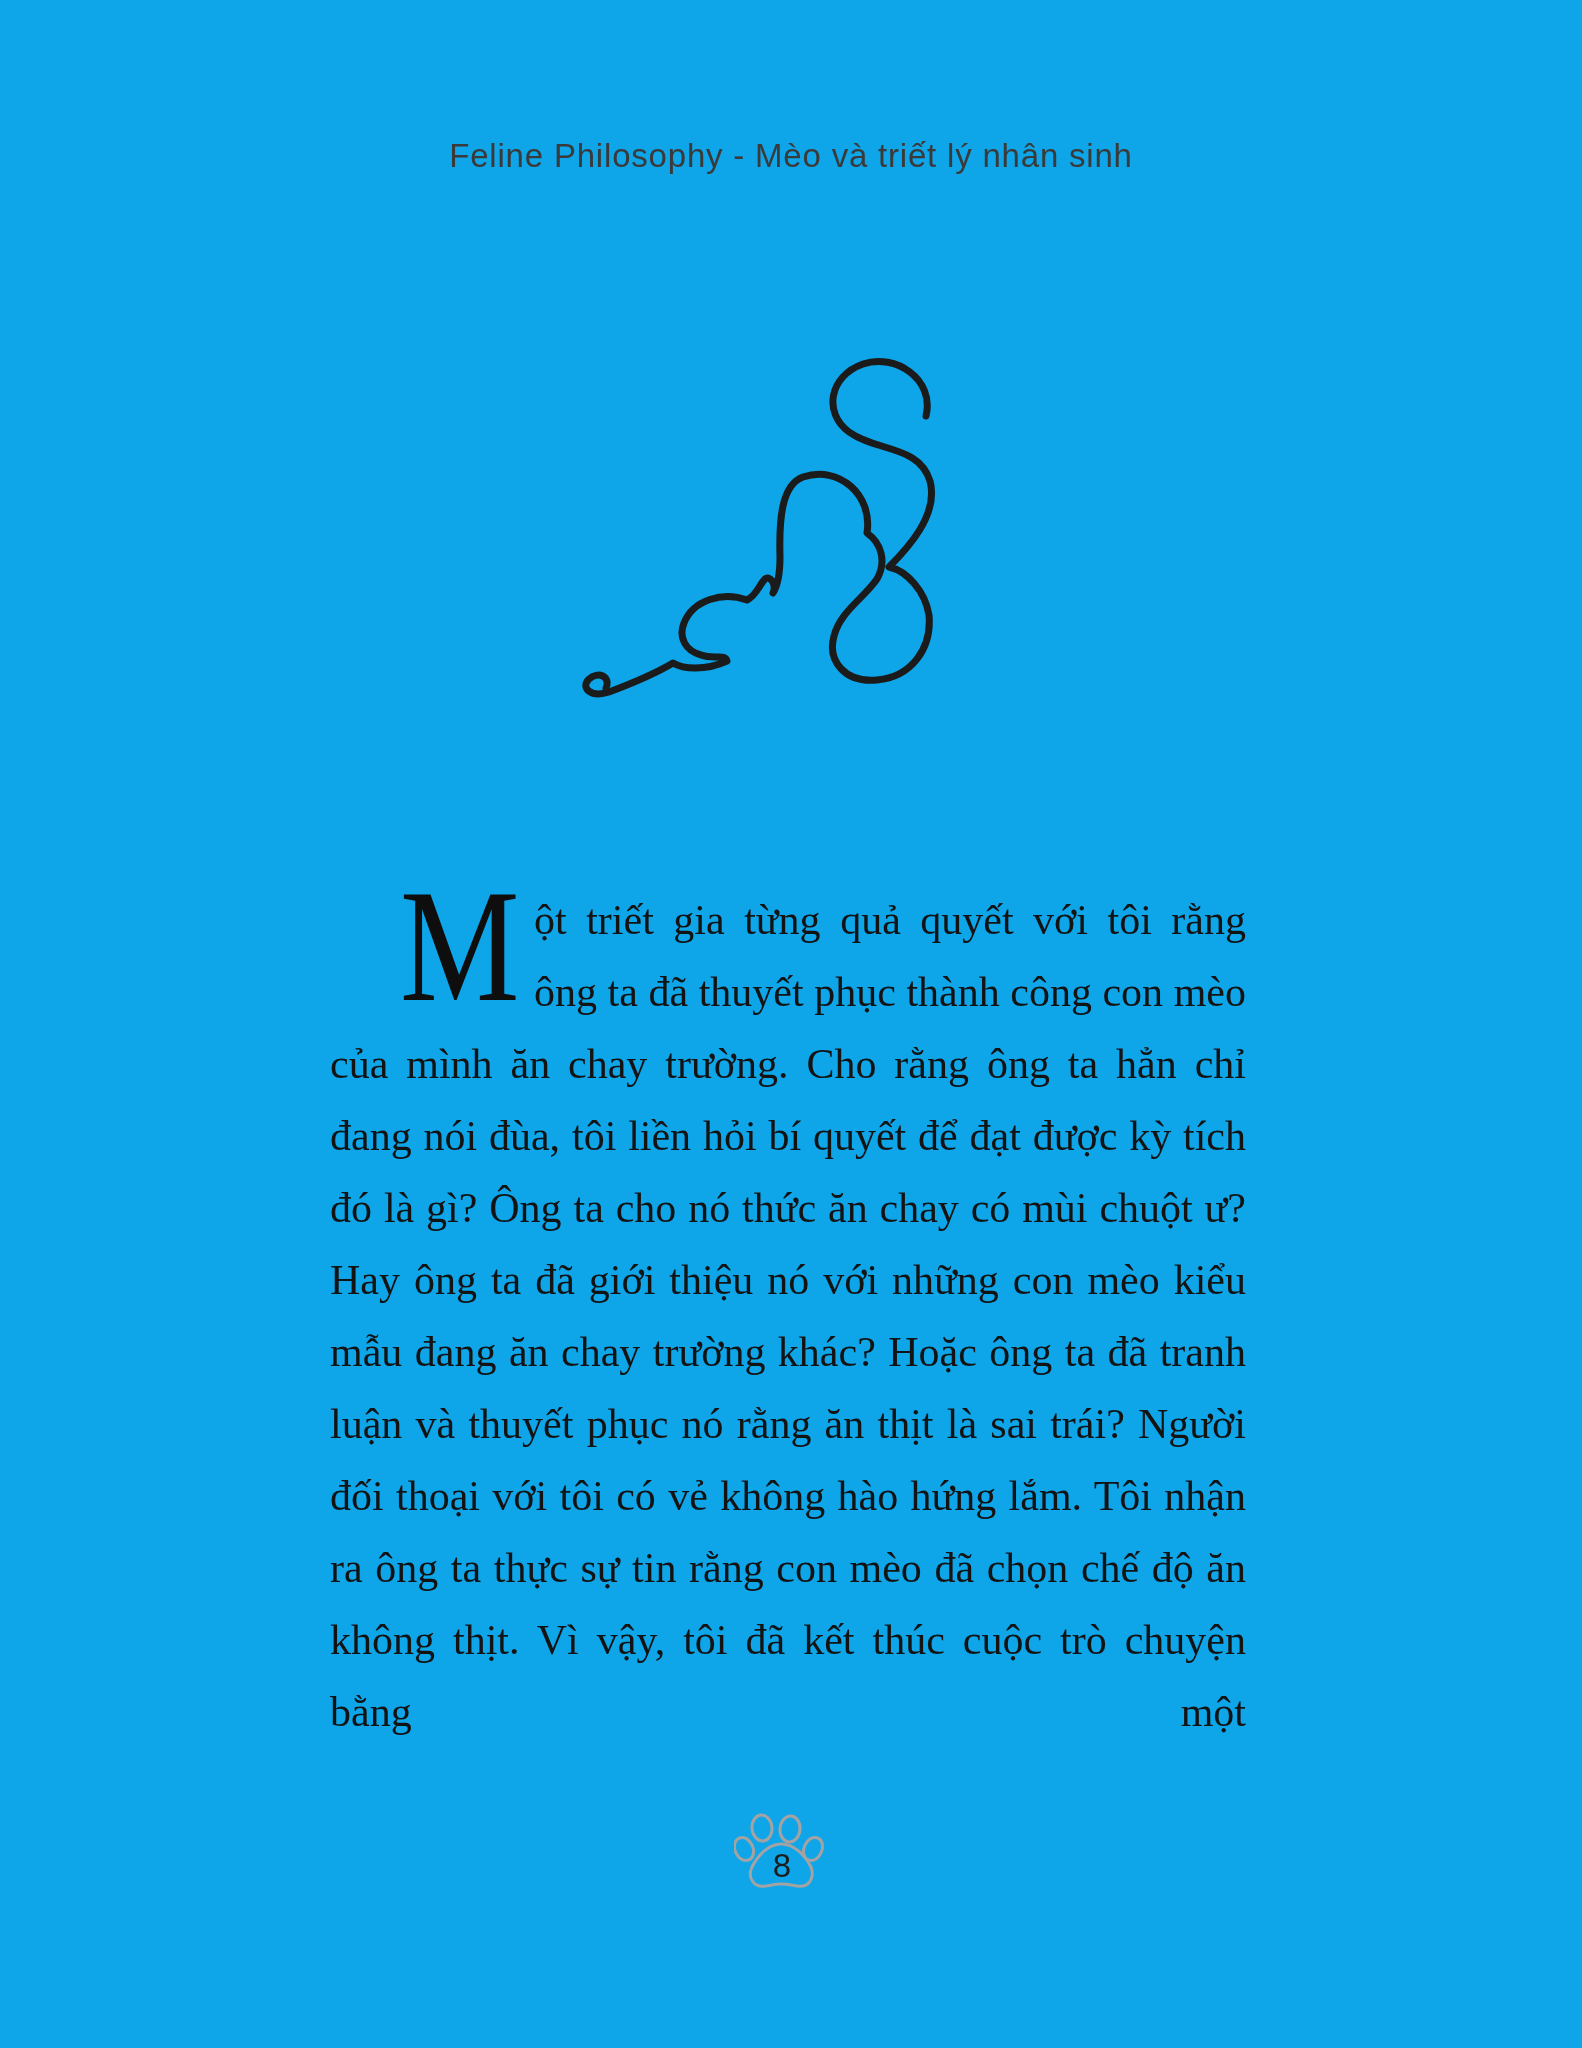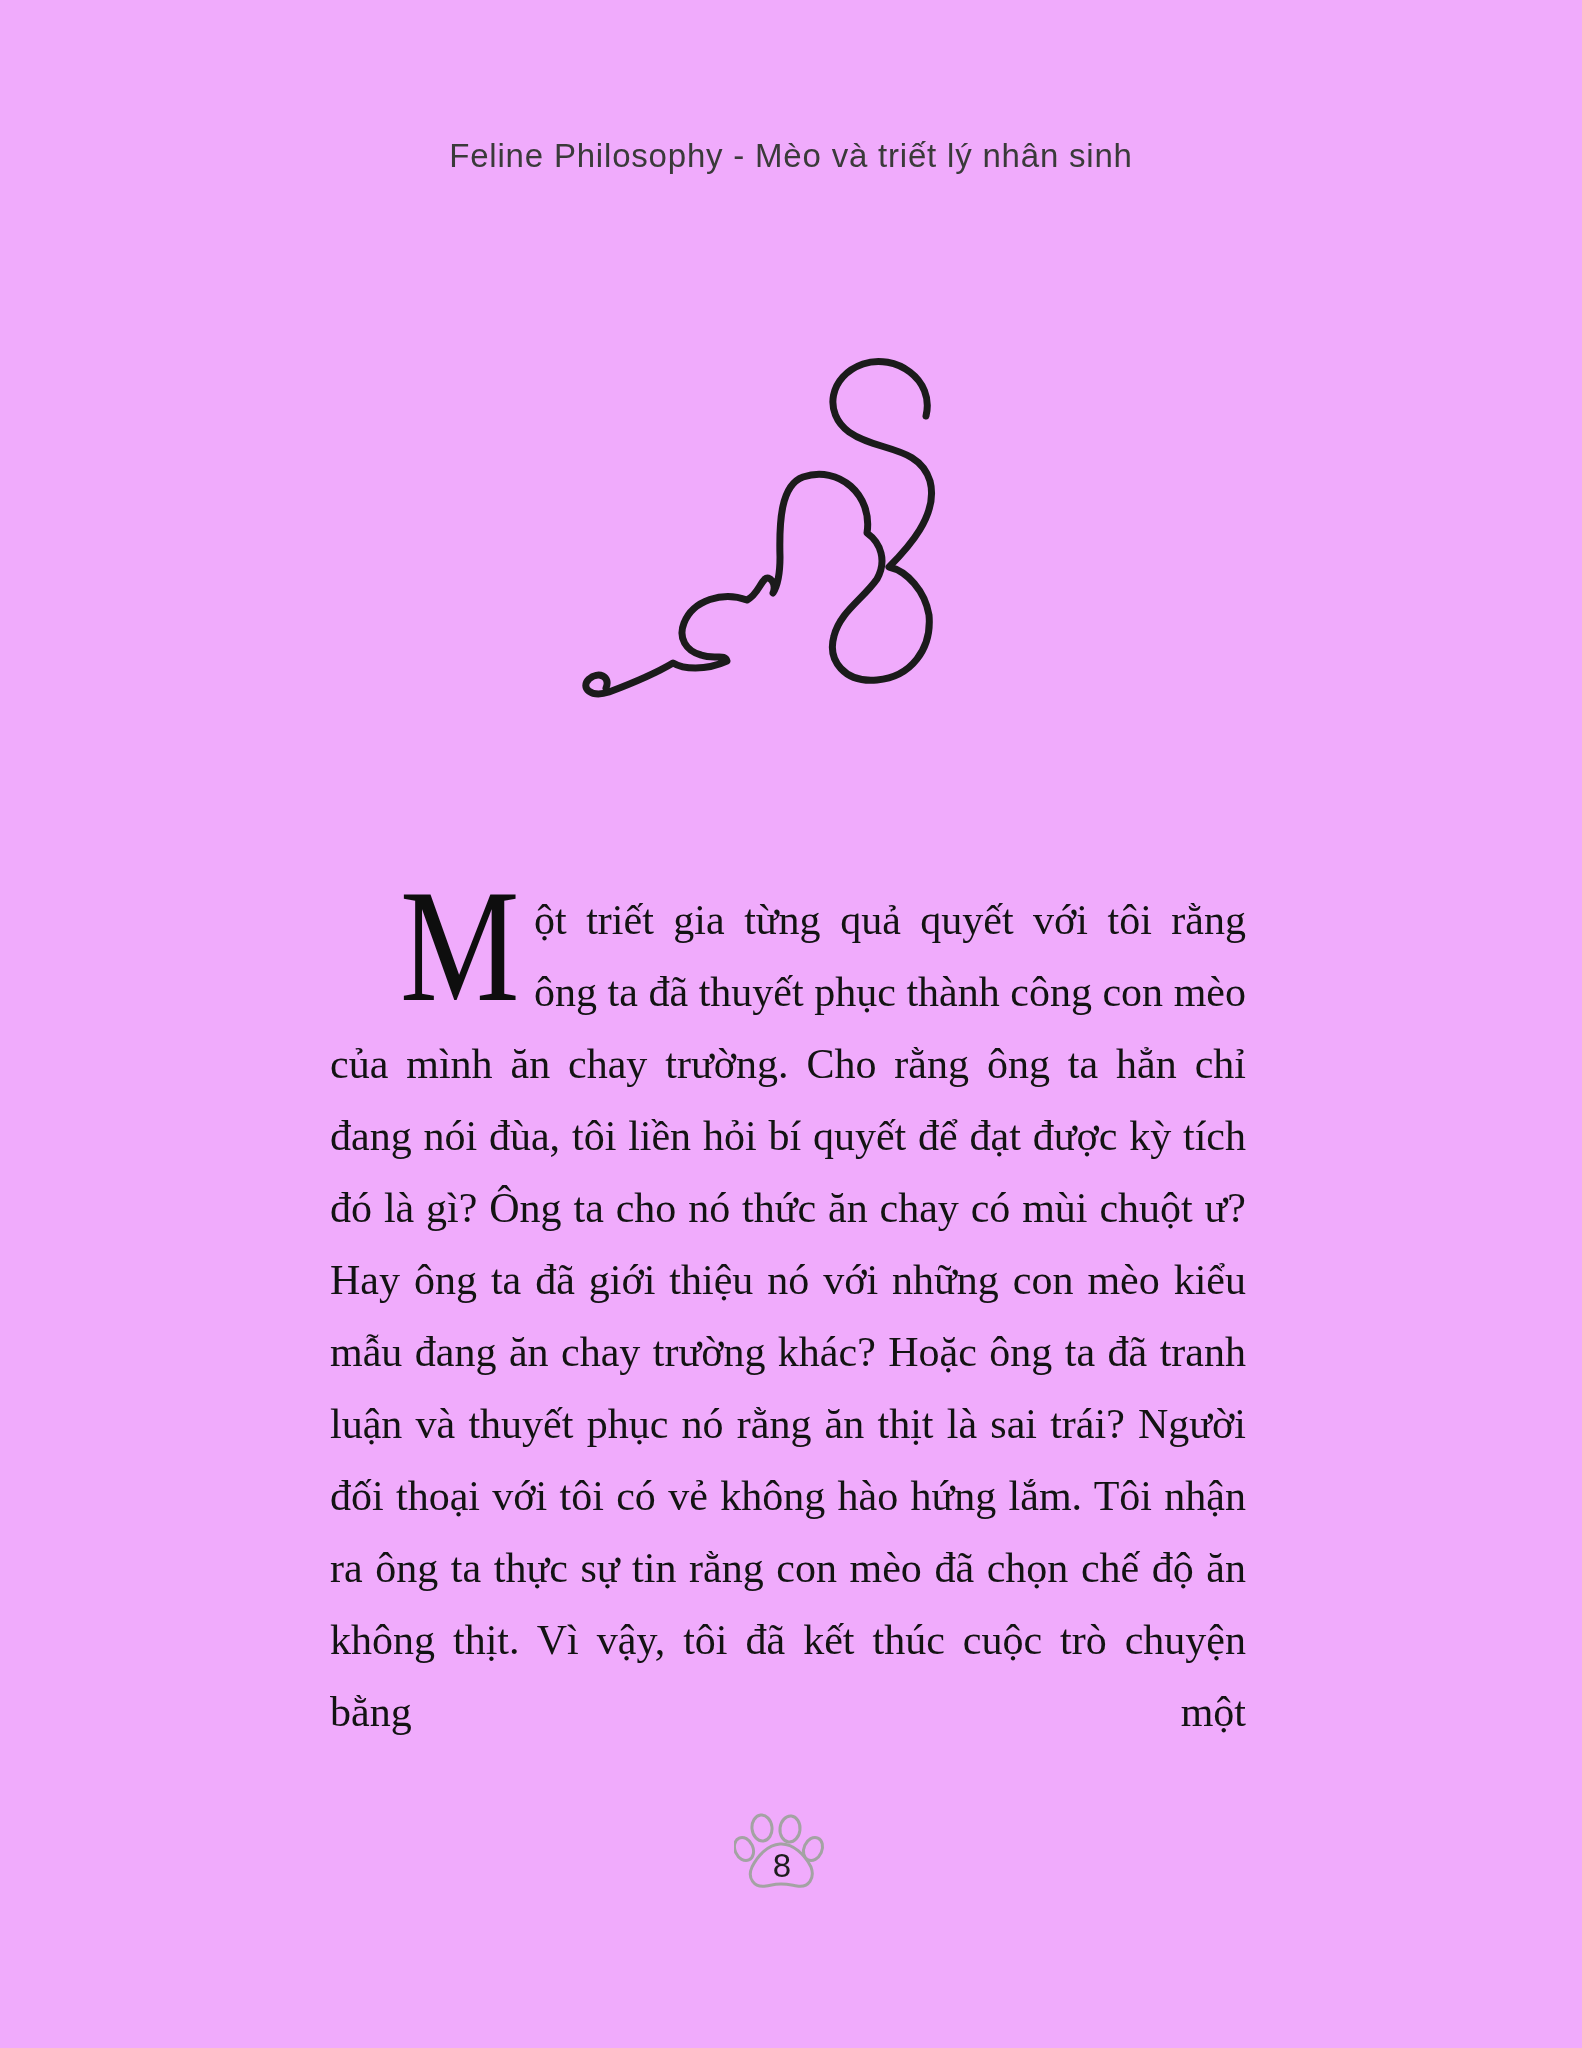--- a/index.html
+++ b/index.html
@@ -4,21 +4,21 @@
 <style>
   html, body {
     margin: 0;
     padding: 0;
     background: #ffffff;
   }
   .page {
     position: relative;
     width: 1582px;
     height: 2048px;
-    background: #f0abfc;
+    background: #0ea5e9;
     overflow: hidden;
     font-family: "Liberation Serif", "DejaVu Serif", serif;
   }
   .running-header {
     position: absolute;
     top: 136px;
     left: 0;
     right: 0;
     text-align: center;
     font-family: "Liberation Sans", "DejaVu Sans", sans-serif;

